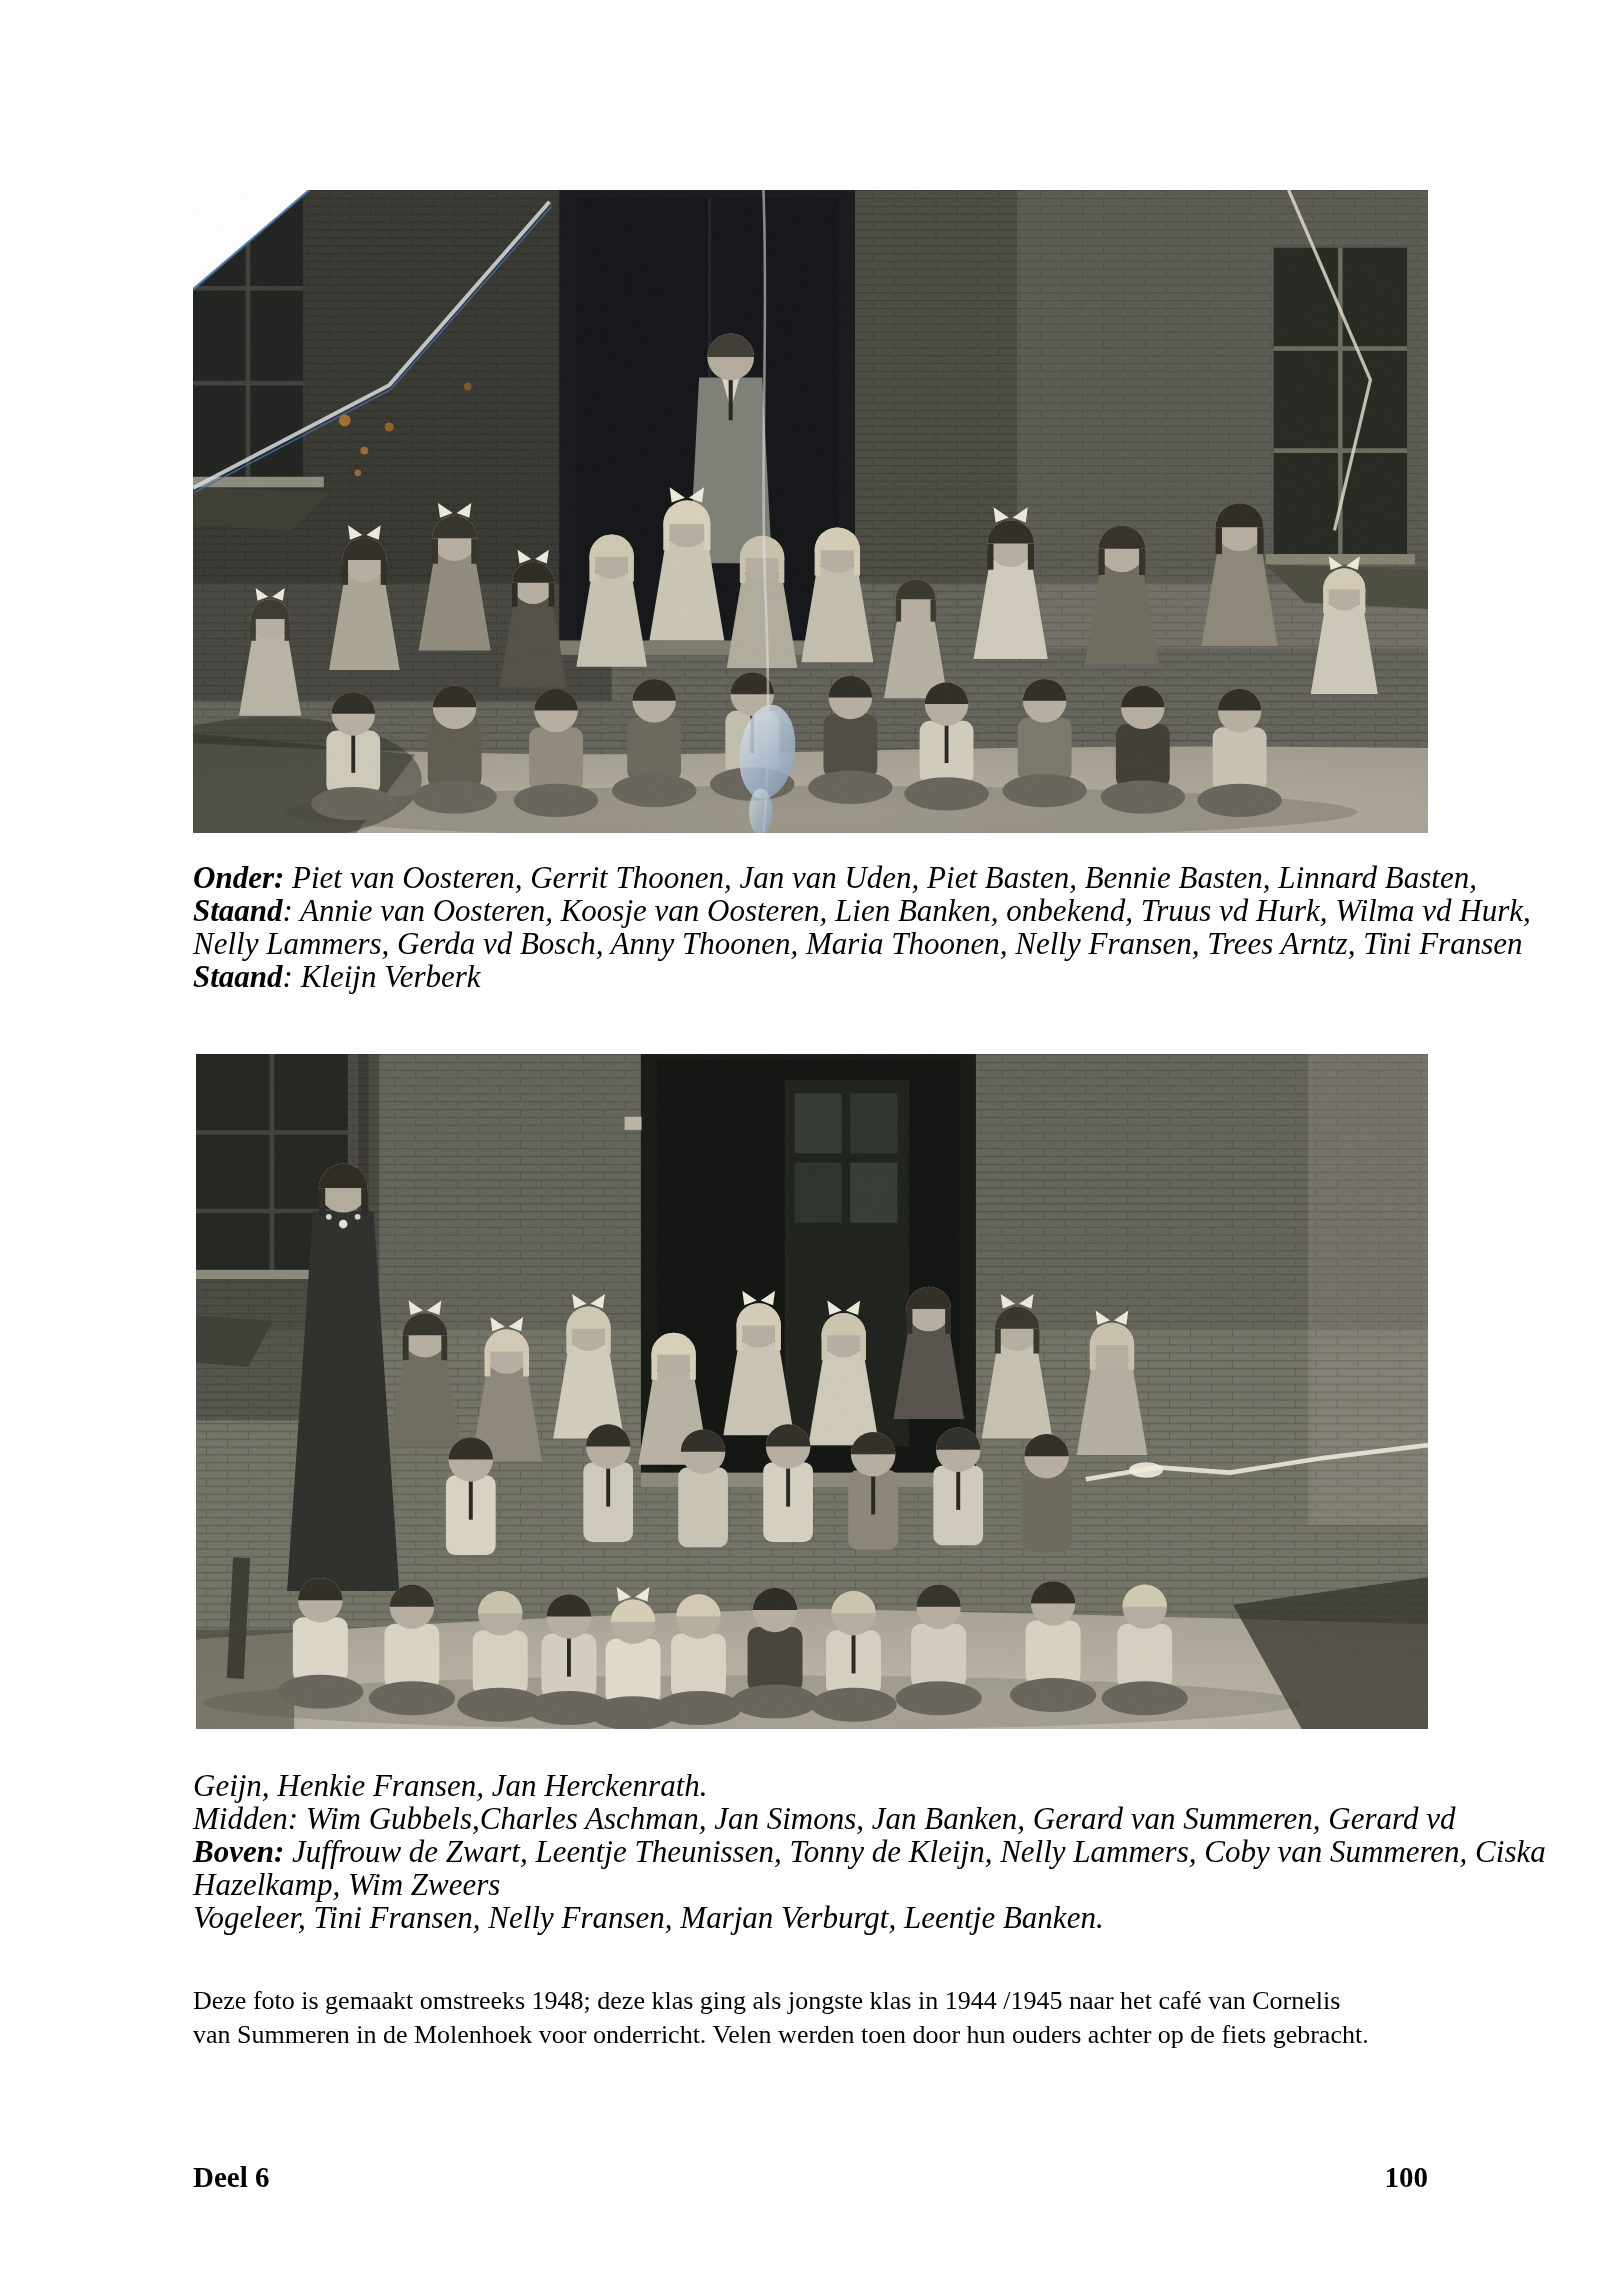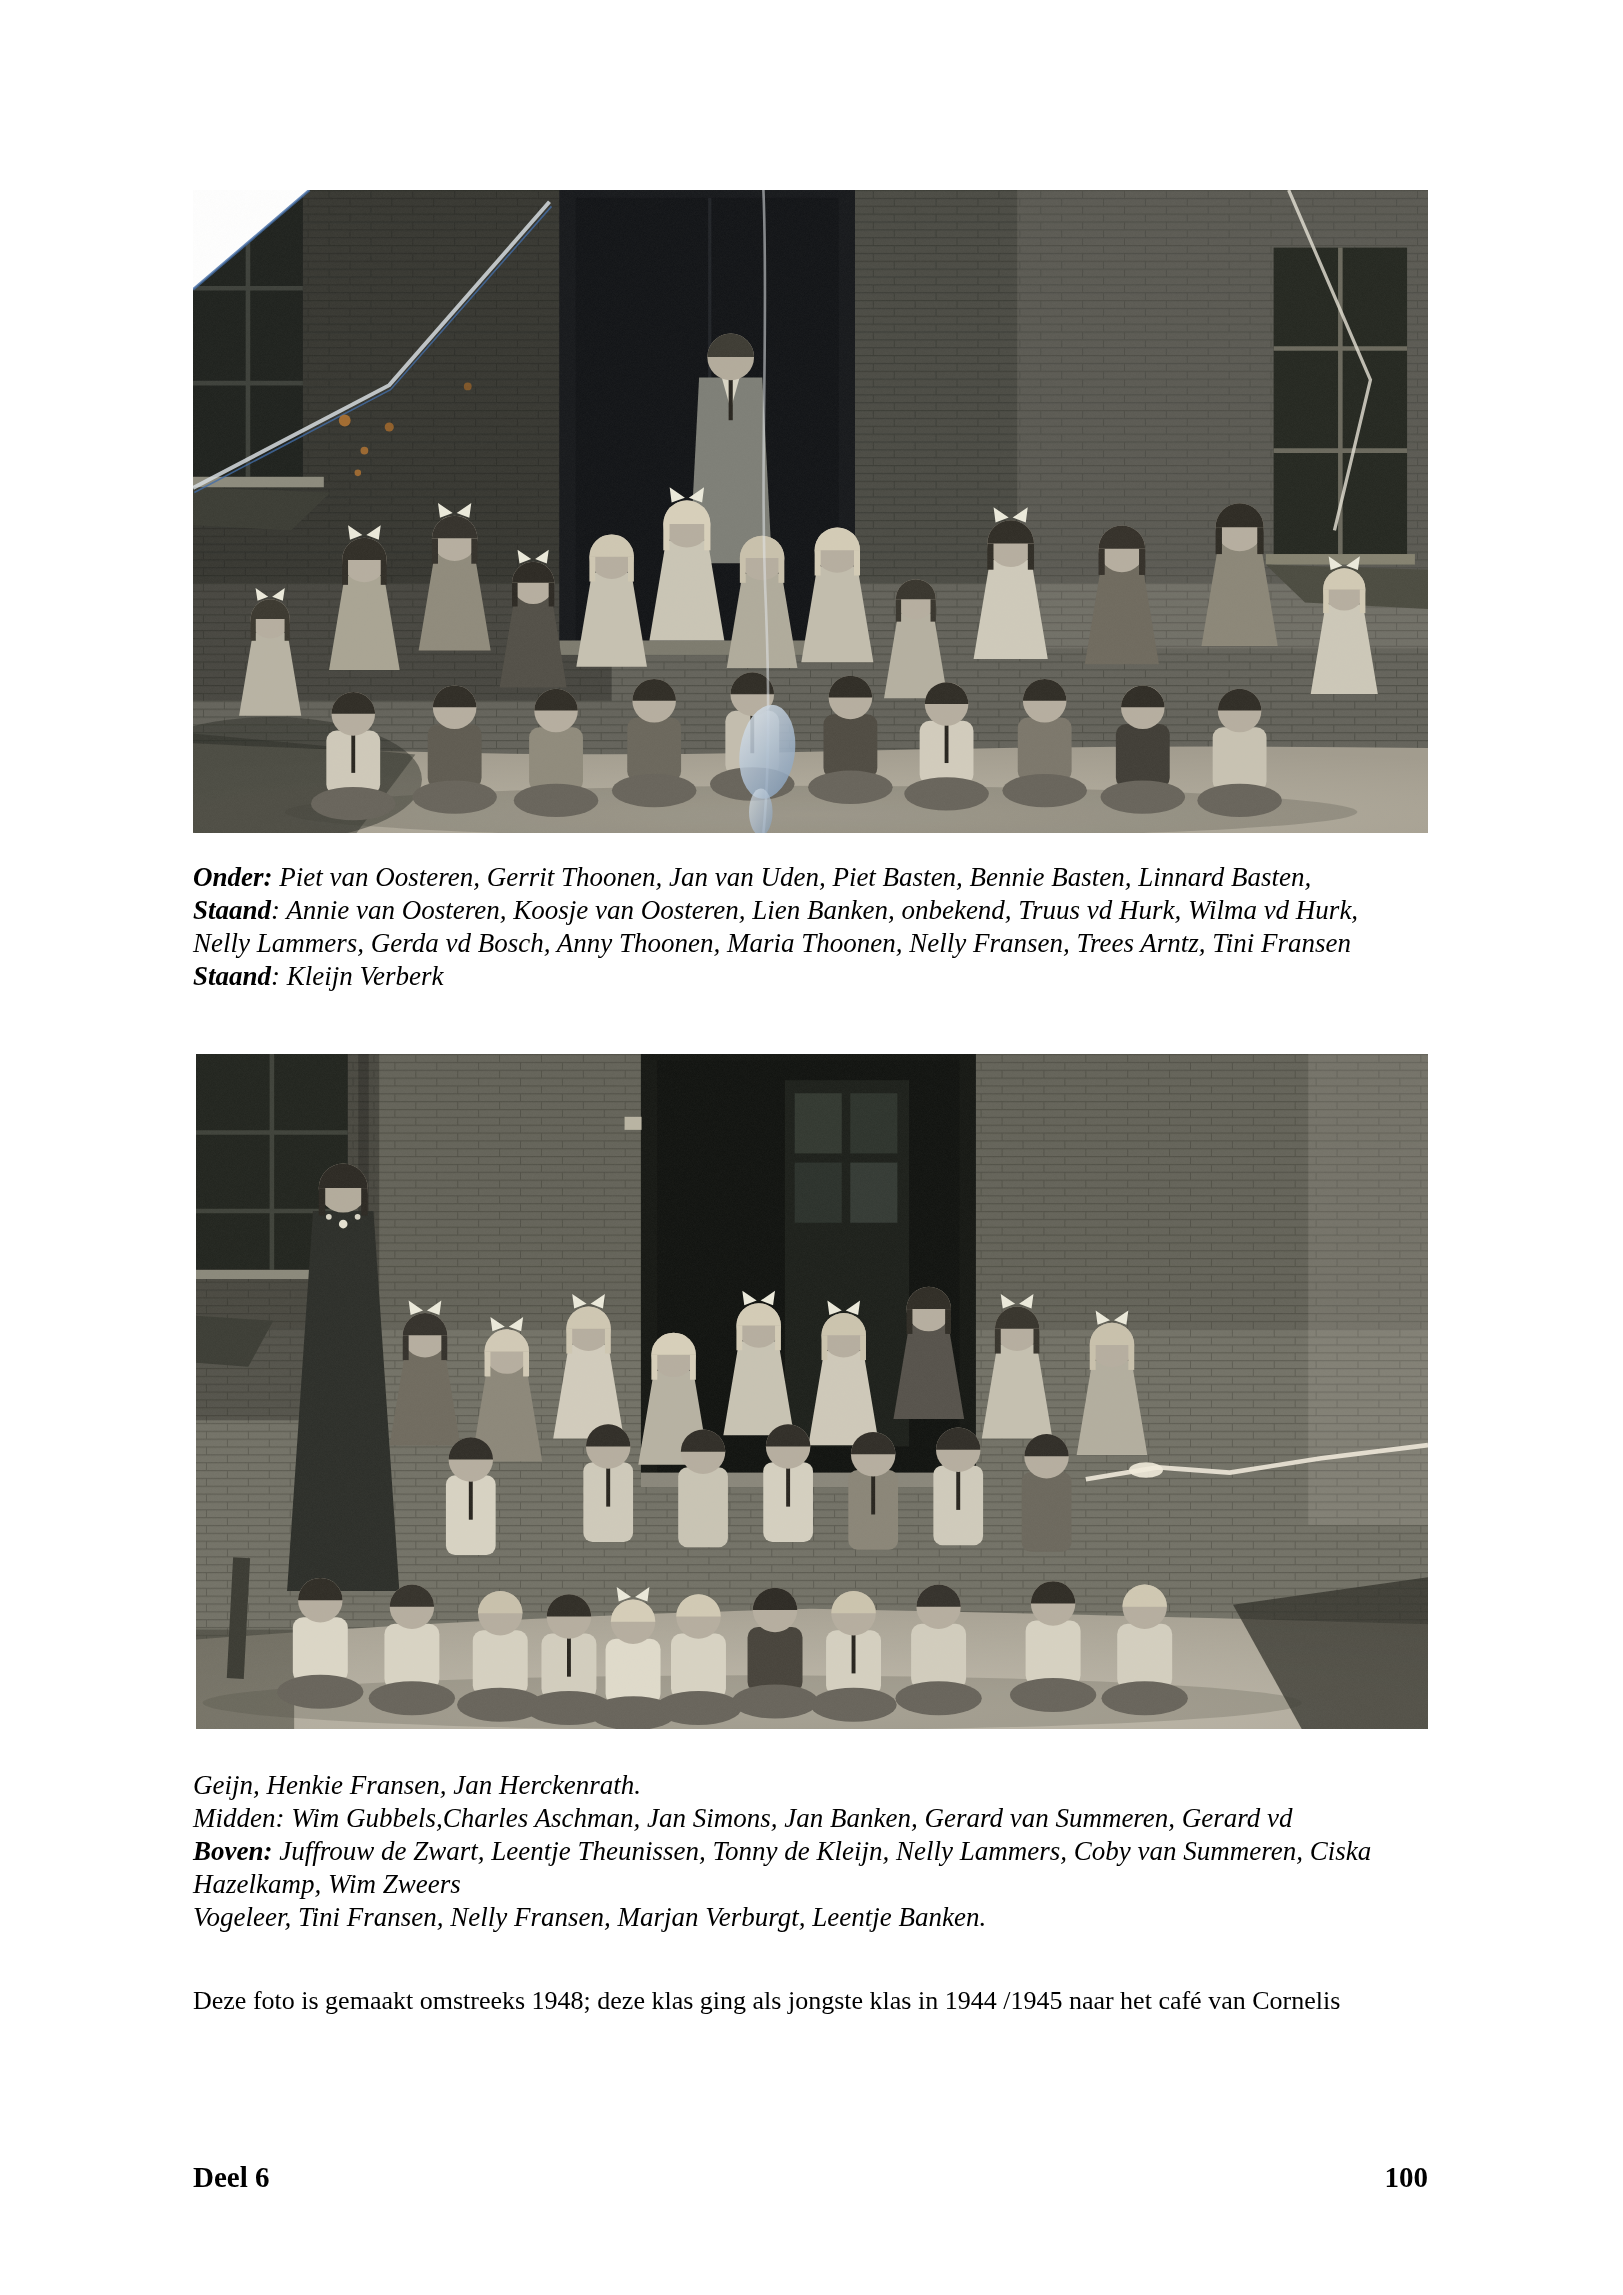--- a/index.html
+++ b/index.html
@@ -1,21 +1,21 @@
 <!DOCTYPE html>
 <html style="font-size:10.5px"><head>
 <meta charset="utf-8">
 <style>
   html,body{margin:0;padding:0;background:#ffffff;}
   .page{position:relative;width:1623px;height:2295px;background:#ffffff;
         font-family:"Liberation Serif",serif;color:#000;overflow:hidden;}
   .photo{position:absolute;overflow:hidden;background:#6a695f;}
   .photo svg{display:block;width:100%;height:100%;}
   .caption{position:absolute;left:193px;width:1276px;font-style:italic;
-           font-size:27px;line-height:33px;}
+           font-size:31px;line-height:33px;}
   .caption b{font-weight:bold;}
   .cline{white-space:nowrap;}
   .para{position:absolute;left:193px;width:1276px;font-style:normal;
         font-size:26px;line-height:34px;}
   .footer{position:absolute;top:2161px;left:0;width:1623px;height:39px;
           font-weight:bold;font-size:29px;}
   .footer .fl{position:absolute;left:193px;top:0;}
   .footer .fc{position:absolute;left:0;top:0;width:100%;text-align:center;}
   .footer .fr{position:absolute;right:195px;top:0;}
 </style>
@@ -423,20 +423,21 @@
   <div class="caption" style="top:1769px;">
     <div class="cline"><b></b><span>Geijn, Henkie Fransen, Jan Herckenrath.</span></div>
     <div class="cline"><b></b><span>Midden: Wim Gubbels,Charles Aschman, Jan Simons, Jan Banken, Gerard van Summeren, Gerard vd</span></div>
     <div class="cline"><b>Boven:</b><span> Juffrouw de Zwart, Leentje Theunissen, Tonny de Kleijn, Nelly Lammers, Coby van Summeren, Ciska</span></div>
     <div class="cline"><b></b><span>Hazelkamp, Wim Zweers</span></div>
     <div class="cline"><b></b><span>Vogeleer, Tini Fransen, Nelly Fransen, Marjan Verburgt, Leentje Banken.</span></div>
   </div>
 
   <div class="para" style="top:1984px;">
     <div class="cline">Deze foto is gemaakt omstreeks 1948; deze klas ging als jongste klas in 1944 /1945 naar het café van Cornelis</div>
+    <div class="cline">van Summeren in de Molenhoek voor onderricht. Velen werden toen door hun ouders achter op de fiets gebracht.</div>
   </div>
 
   <div class="footer">
     <span class="fl">Deel 6</span>
     <span class="fr">100</span>
   </div>
 
 </div>
 
 

